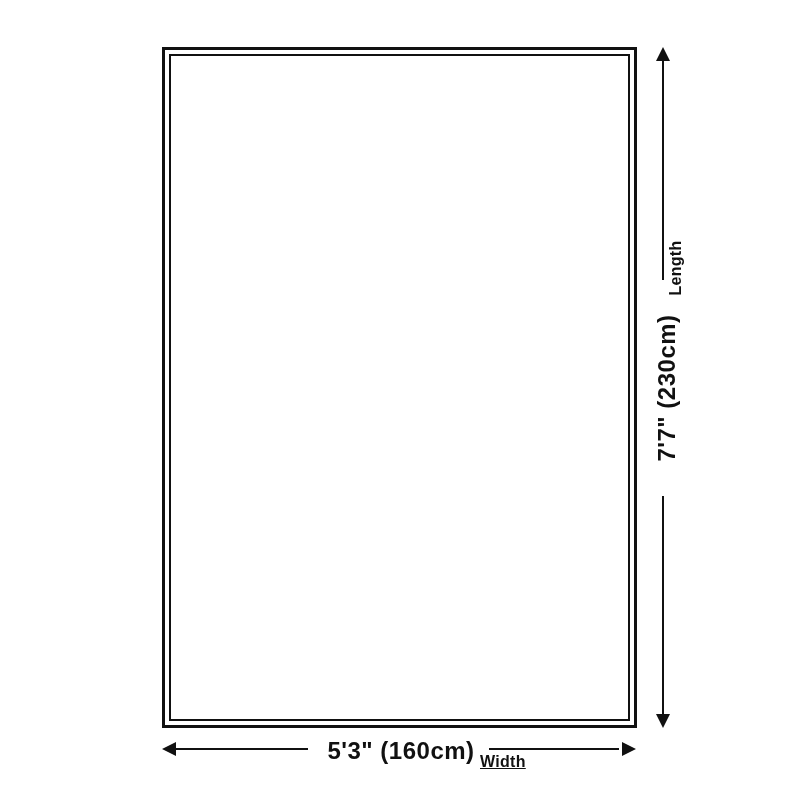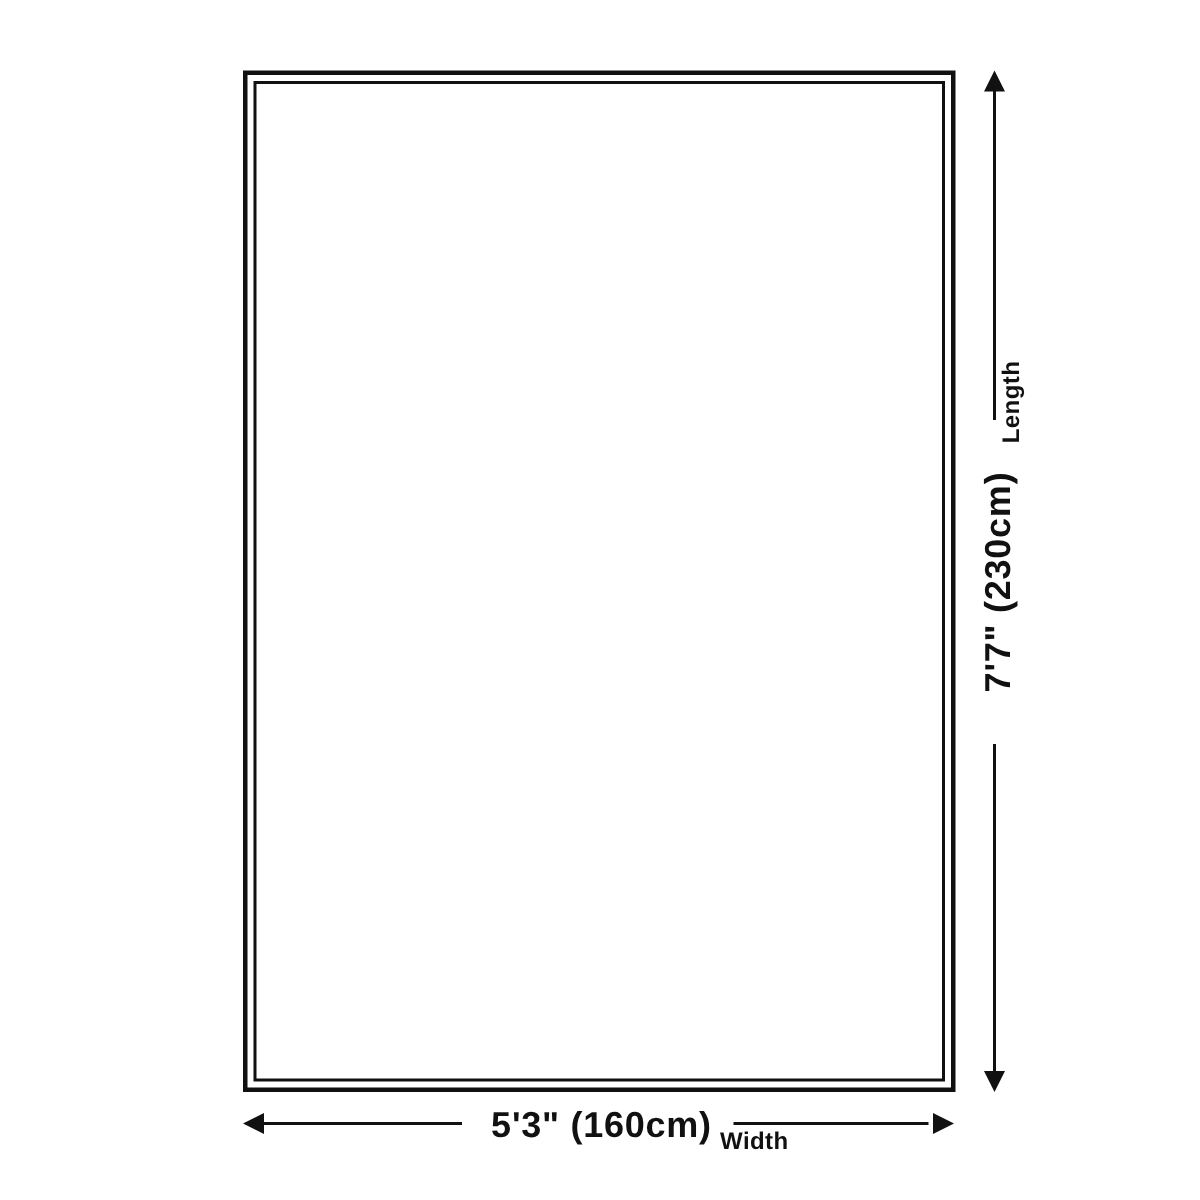--- a/index.html
+++ b/index.html
@@ -99,20 +99,21 @@
     left: 318px; top: 736px;
     width: 166px;
     text-align: center;
     line-height: 29px;
     white-space: nowrap;
   }
   .width-label {
     position: absolute;
     left: 480px; top: 753px;
     white-space: nowrap;
+    text-decoration: underline;
   }
 </style>
 </head>
 <body>
 
 <div class="stage">
 
   <div class="rug">
     <div class="rug-inner"></div>
   </div>

